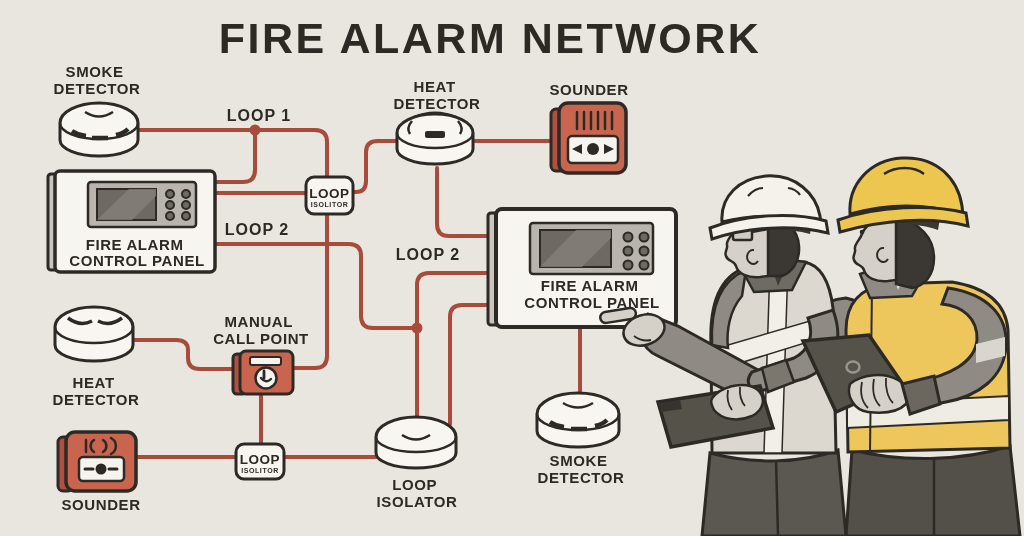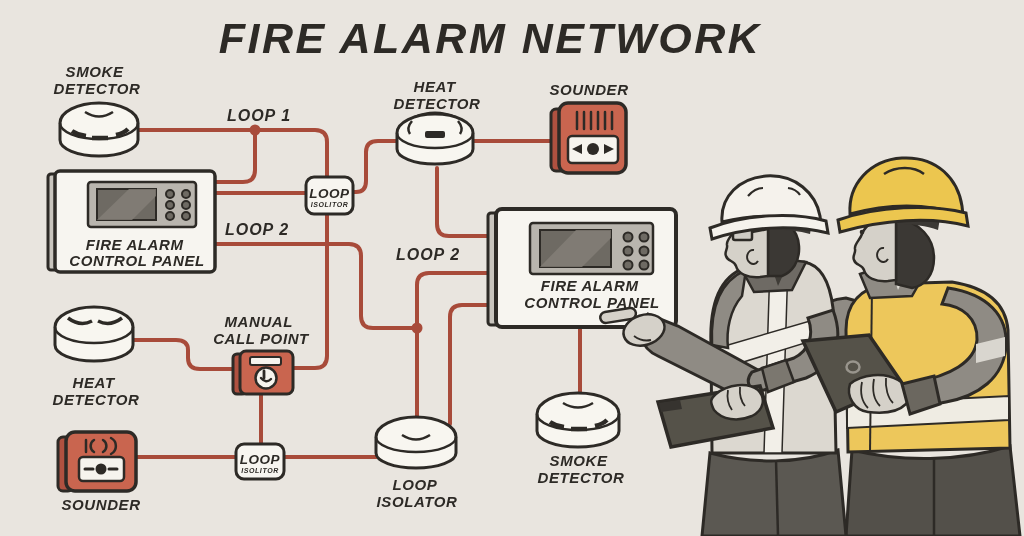--- a/index.html
+++ b/index.html
@@ -1,17 +1,17 @@
 <!DOCTYPE html>
 <html><head>
 <meta charset="utf-8">
 <style>
   html,body{margin:0;padding:0;background:#d8d5cf;}
   .stage{width:1024px;height:536px;position:relative;overflow:hidden;background:#e9e5df;
-         font-family:"Liberation Sans", sans-serif;font-style:italic;}
+         font-family:"Liberation Sans", sans-serif;}
   svg{position:absolute;left:0;top:0;}
   text{font-family:"Liberation Sans", sans-serif;fill:#2d2a26;font-weight:bold;}
   .title{font-size:43px;letter-spacing:2.5px;}
   .lbl{font-size:15px;letter-spacing:.6px;}
   .looplbl{font-size:16px;letter-spacing:1px;}
   .boxlbl{font-size:13.5px;letter-spacing:.5px;}
   .boxsub{font-size:7px;letter-spacing:.6px;}
   .wire{stroke:#a84b3a;stroke-width:4;fill:none;stroke-linecap:round;}
   .ink{stroke:#2d2a26;}
 </style>

